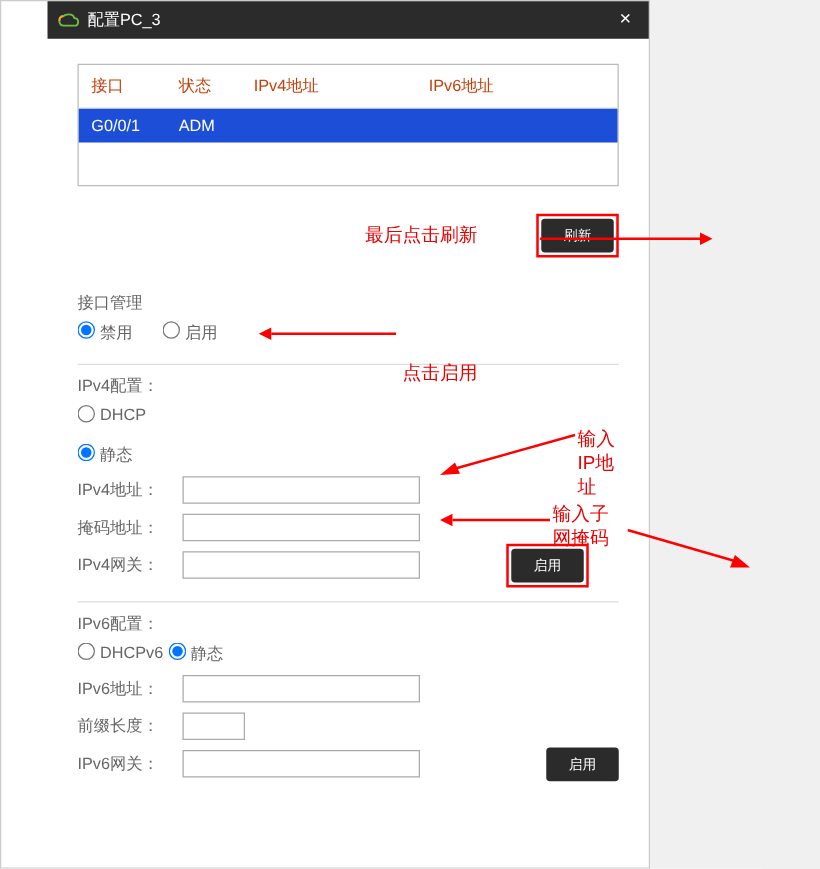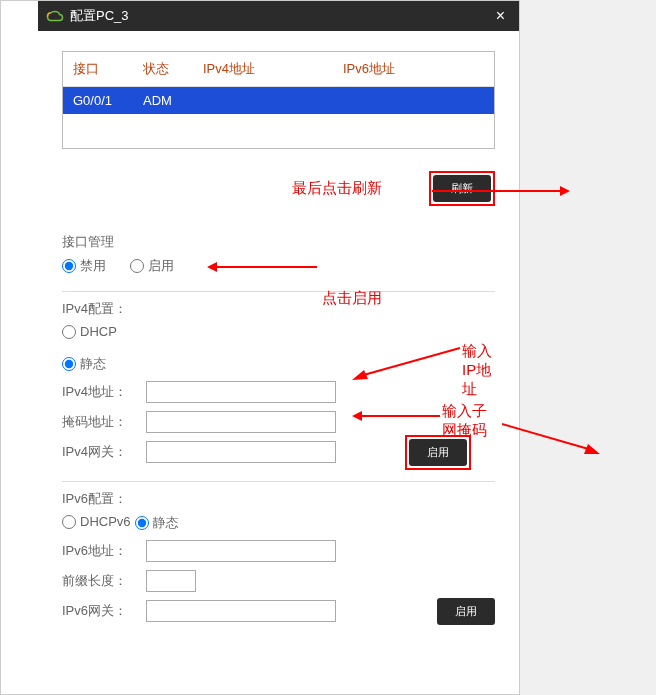--- a/index.html
+++ b/index.html
@@ -18,21 +18,21 @@
     .col-v6 { width: 140px; }
     .table-row-selected { background: #1d4ed8; color: #fff; display: flex; padding: 6px 10px; }
     .table-empty { height: 34px; }
     .refresh-row { display: flex; align-items: flex-start; justify-content: flex-end; margin: 22px 0; position: relative; height: 40px; }
     .btn-dark { background: #2b2b2b; color: #fff; border: none; padding: 6px 18px; border-radius: 3px; cursor: pointer; font-size: 11px; }
     .redbox { border: 2px solid red; padding: 2px; display: inline-block; }
     .anno-red { color: #e60000; font-size: 15px; position: absolute; pointer-events: none; }
     .section { border-bottom: 1px solid #ddd; padding-bottom: 10px; margin-bottom: 8px; color: #666; }
     .section-title { margin-bottom: 6px; }
     .radio-row { display: flex; gap: 24px; align-items: center; margin-bottom: 6px; }
-    .radio-row label { display: flex; align-items: center; gap: 4px; }
+    .radio-row label { display: flex; align-items: flex-start; gap: 4px; }
     .field-row { display: flex; align-items: center; margin: 8px 0; gap: 6px; }
     .field-label { width: 78px; }
     .field-input { border: 1px solid #aaa; height: 22px; width: 190px; padding: 0 4px; }
     .field-input-sm { width: 50px; }
     .right-apply { position: absolute; right: 24px; }
     svg.arrow { position: absolute; pointer-events: none; }
     input[type="radio"] { width: 14px; height: 14px; }
   </style>
 </head>
 <body>

